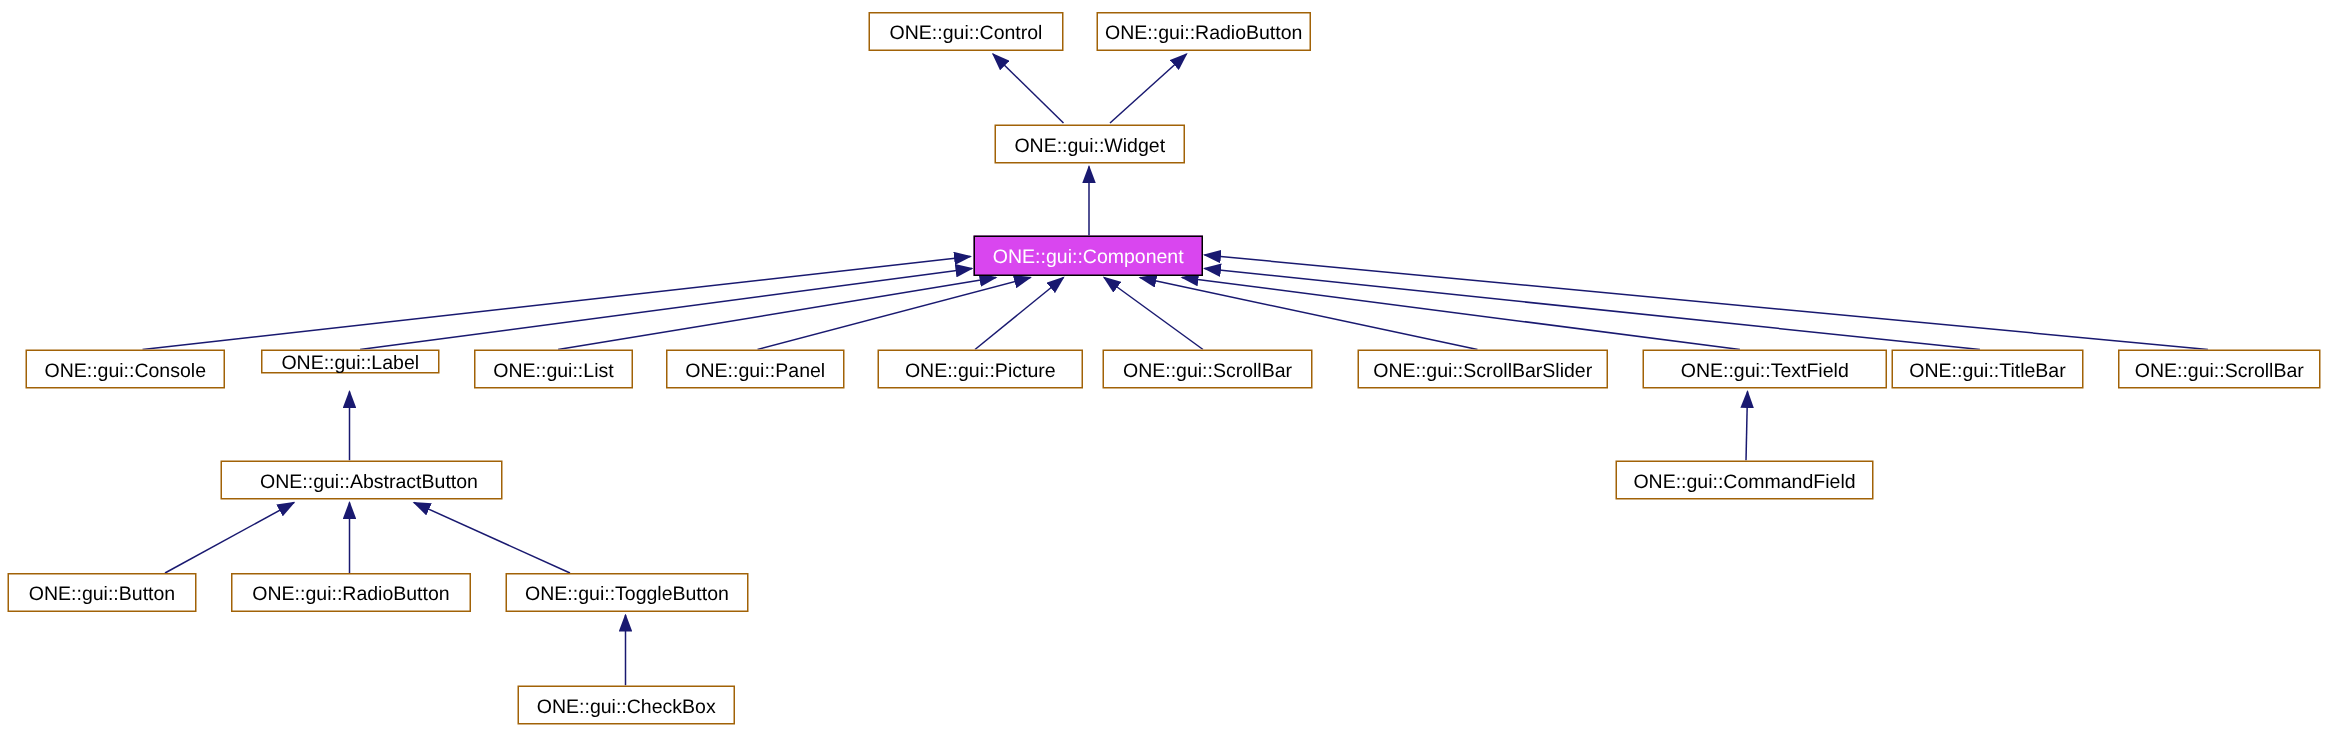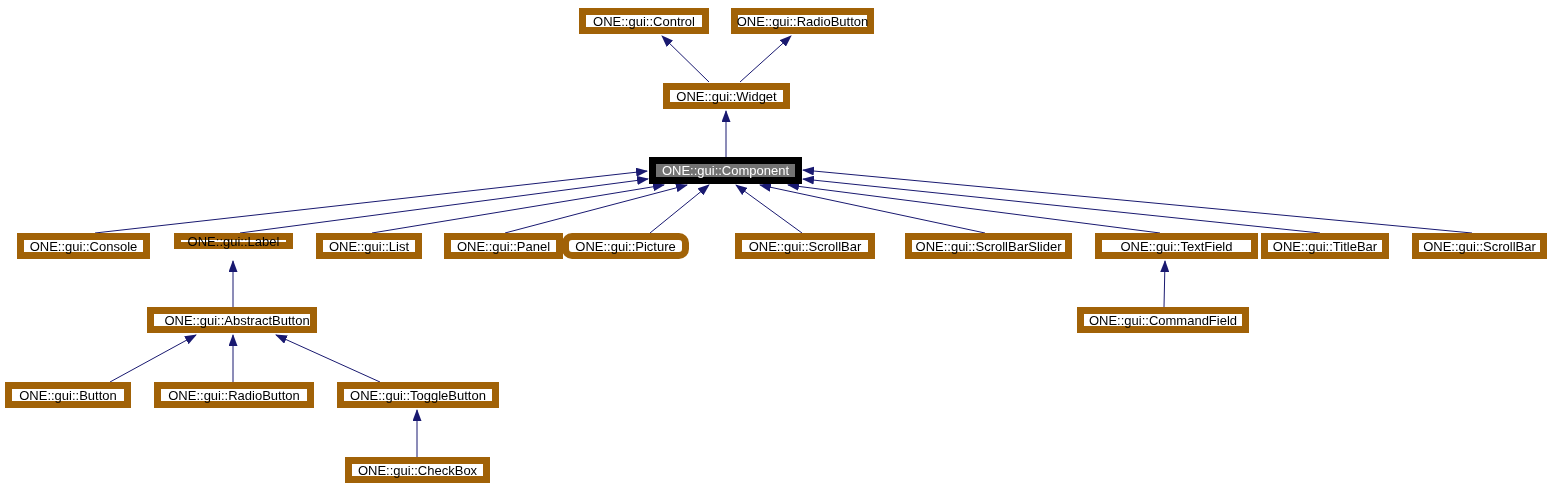--- a/index.html
+++ b/index.html
@@ -21,29 +21,29 @@
     width: 1555px;
     height: 490px;
   }
   .node {
     position: absolute;
     box-sizing: border-box;
     display: flex;
     align-items: center;
     justify-content: center;
     background: #ffffff;
-    border: 7px solid #a16207;
+    border: 1px solid #a16207;
     color: #000000;
     font-size: 13px;
     line-height: 1;
     white-space: nowrap;
     cursor: pointer;
   }
   .node.highlight {
-    background: #737373;
+    background: #d946ef;
     border-color: #000000;
     color: #ffffff;
     cursor: default;
   }
 </style>
 </head>
 <body>
 
 <div class="graph">
   <svg class="edges" id="edge-layer" viewBox="0 0 1555 490" xmlns="http://www.w3.org/2000/svg">
@@ -74,26 +74,26 @@
     </svg>
   <div id="node-layer">
       <div class="node" style="left: 579px; top: 8px; width: 130px; height: 26px;">ONE::gui::Control</div>
       <div class="node" style="left: 731px; top: 8px; width: 143px; height: 26px;">ONE::gui::RadioButton</div>
       <div class="node" style="left: 663px; top: 83px; width: 127px; height: 26px;">ONE::gui::Widget</div>
       <div class="node highlight" style="left: 649px; top: 157px; width: 153px; height: 27px;">ONE::gui::Component</div>
       <div class="node" style="left: 17px; top: 233px; width: 133px; height: 26px;">ONE::gui::Console</div>
       <div class="node" style="left: 174px; top: 233px; width: 119px; height: 16px;">ONE::gui::Label</div>
       <div class="node" style="left: 316px; top: 233px; width: 106px; height: 26px;">ONE::gui::List</div>
       <div class="node" style="left: 444px; top: 233px; width: 119px; height: 26px;">ONE::gui::Panel</div>
-      <div class="node" style="left: 562px; top: 233px; width: 127px; height: 26px; border-radius: 10px;">ONE::gui::Picture</div>
+      <div class="node" style="left: 585px; top: 233px; width: 137px; height: 26px;">ONE::gui::Picture</div>
       <div class="node" style="left: 735px; top: 233px; width: 140px; height: 26px;">ONE::gui::ScrollBar</div>
       <div class="node" style="left: 905px; top: 233px; width: 167px; height: 26px;">ONE::gui::ScrollBarSlider</div>
       <div class="node" style="left: 1095px; top: 233px; width: 163px; height: 26px;">ONE::gui::TextField</div>
       <div class="node" style="left: 1261px; top: 233px; width: 128px; height: 26px;">ONE::gui::TitleBar</div>
       <div class="node" style="left: 1412px; top: 233px; width: 135px; height: 26px;">ONE::gui::ScrollBar</div>
-      <div class="node" style="left: 147px; top: 307px; width: 170px; height: 26px; padding-left: 10px;">ONE::gui::AbstractButton</div>
+      <div class="node" style="left: 147px; top: 307px; width: 188px; height: 26px; padding-left: 10px;">ONE::gui::AbstractButton</div>
       <div class="node" style="left: 1077px; top: 307px; width: 172px; height: 26px;">ONE::gui::CommandField</div>
       <div class="node" style="left: 5px; top: 382px; width: 126px; height: 26px;">ONE::gui::Button</div>
       <div class="node" style="left: 154px; top: 382px; width: 160px; height: 26px; text-align: center;">ONE::gui::RadioButton</div>
       <div class="node" style="left: 337px; top: 382px; width: 162px; height: 26px; text-align: right;">ONE::gui::ToggleButton</div>
       <div class="node" style="left: 345px; top: 457px; width: 145px; height: 26px;">ONE::gui::CheckBox</div>
     </div>
 </div>
 
 </body></html>

